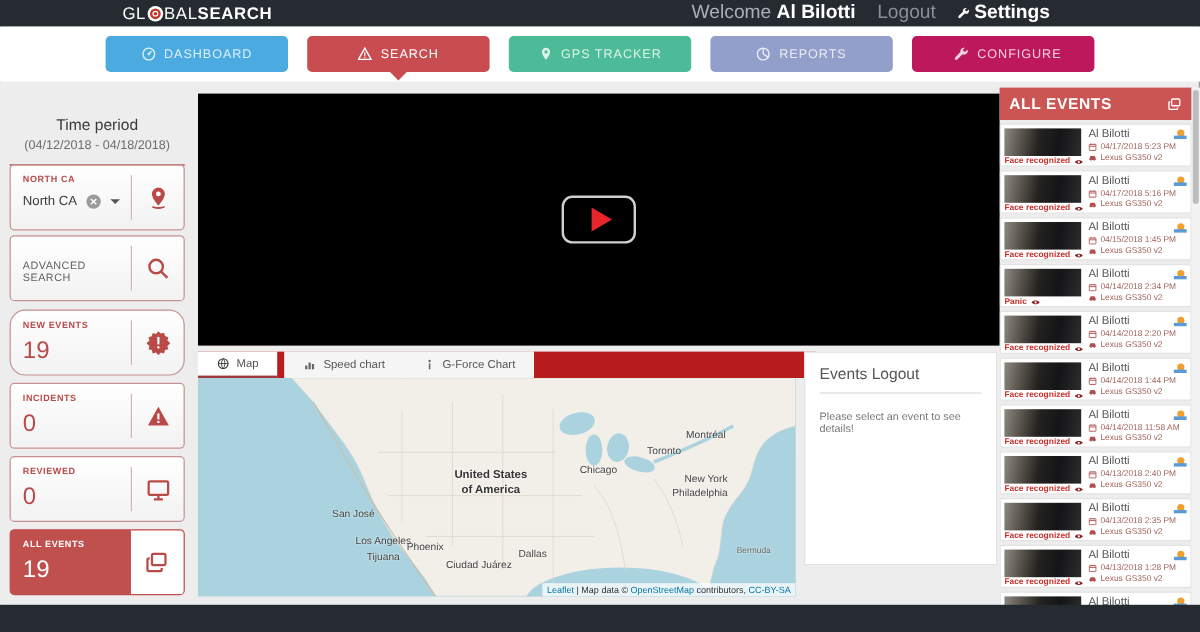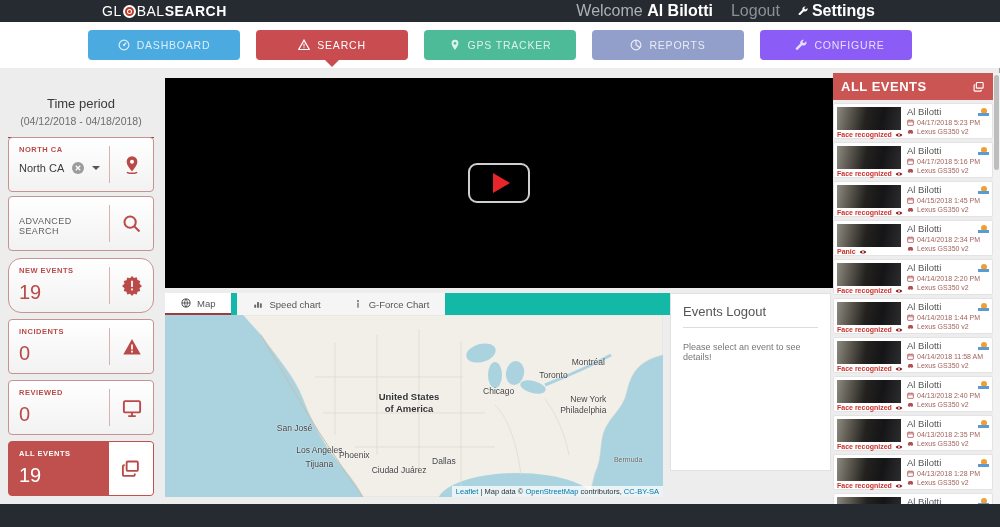--- a/index.html
+++ b/index.html
@@ -61,21 +61,21 @@
   .caret-down { width:0; height:0; border:4px solid transparent; border-top-color:#555;
     border-bottom-width:0; display:inline-block; cursor:pointer; }
   
   .video { position:absolute; left:165px; top:78px; width:668px; height:210px; background:#000; cursor:pointer; }
   .play-btn { position:absolute; left:50%; top:50%; transform:translate(-50%,-50%);
     width:62px; height:40px; border:2px solid #cfcfcf; border-radius:9px;
     display:flex; align-items:center; justify-content:center; cursor:pointer; }
   .play-tri { width:0; height:0; border-left:17px solid #e8252a; border-top:10px solid transparent;
     border-bottom:10px solid transparent; margin-left:4px; }
   
-  .tabstrip { position:absolute; left:165px; top:293px; width:515px; height:22px; background:#14b8a6;
+  .tabstrip { position:absolute; left:165px; top:293px; width:515px; height:22px; background:#b91c1c;
     display:flex; }
   .tab { height:22px; display:flex; align-items:center; gap:6px; font-size:9.5px; color:#555;
     padding:0 16px; cursor:pointer; background:#f5f5f5; }
   .tab svg { width:10px; height:10px; }
   .tab.active { background:#fff; border-bottom:2px solid #9e3b3b; margin-right:6px; }
   .tab-group { display:flex; background:#fafafa; }
   
   .map { position:absolute; left:165px; top:315px; width:498px; height:182px; overflow:hidden;
     background:#aad3df; cursor:grab; }
   .map svg.base { position:absolute; inset:0; width:100%; height:100%; }
@@ -171,21 +171,21 @@
       </svg>
     <span>GPS TRACKER</span>
   </button>
   <button class="nav-btn" style="background: rgb(146, 159, 202);">
     <svg viewBox="0 0 16 16">
         <circle cx="8" cy="8" r="6.5" fill="none" stroke="currentColor" stroke-width="1.6"></circle>
         <path d="M8 8 V1.5 M8 8 L13.5 11.5" stroke="currentColor" stroke-width="1.6"></path>
       </svg>
     <span>REPORTS</span>
   </button>
-  <button class="nav-btn" style="background: #8b5cf6; padding-left: 8px;">
+  <button class="nav-btn" style="background: #be185d; padding-left: 8px;">
     <svg viewBox="0 0 16 16">
         <path fill="currentColor" d="M11 1a4 4 0 0 0-3.9 4.9L1.5 11.5a1.7 1.7 0 1 0 2.4 2.4l5.6-5.6A4 4 0 0 0 14.9 3l-2.4 2.4-2-.5-.5-2L12.4 1A4 4 0 0 0 11 1z"></path>
       </svg>
     <span>CONFIGURE</span>
   </button>
 </div>
 
 <div class="sidebar">
   <div class="time-period">
     <div class="tp-title">Time period</div>

